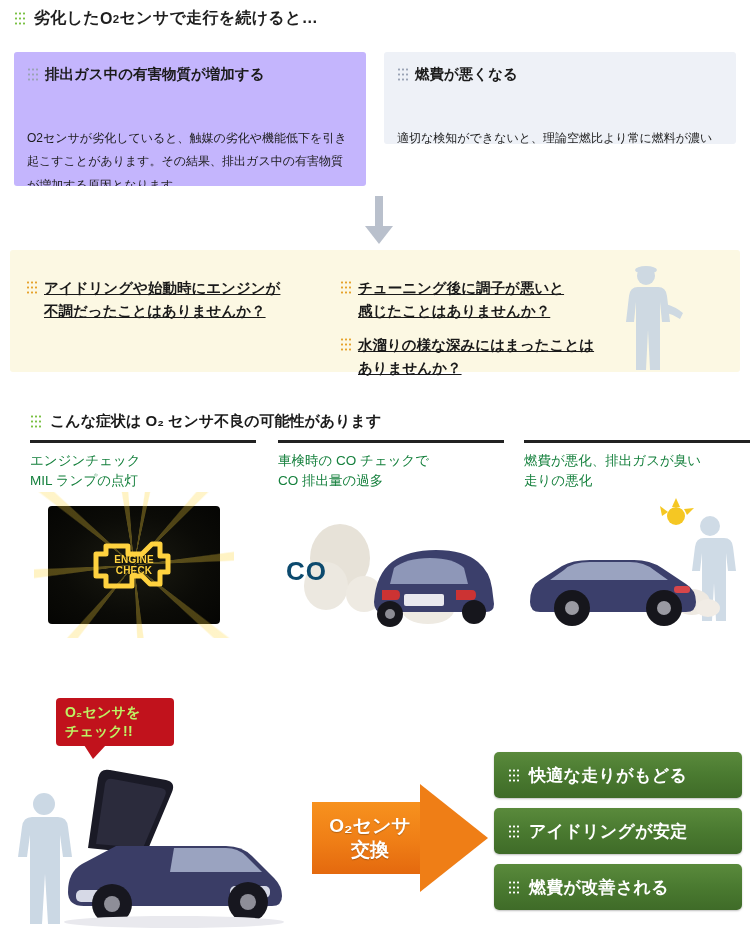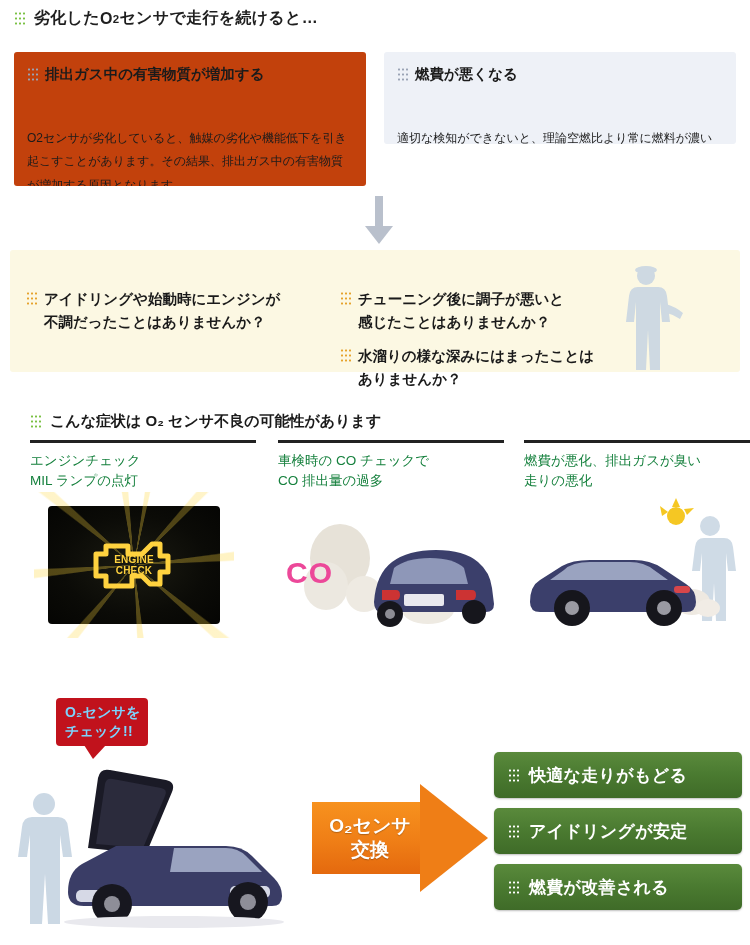--- a/index.html
+++ b/index.html
@@ -59,21 +59,21 @@
     width: 722px;
     display: flex;
     gap: 18px;
   }
   .box {
     width: 352px;
     border-radius: 3px;
     padding: 0;
     overflow: hidden;
   }
-  .box.left  { background: #c2410c; }
+  .box.left  { background: #c4b5fd; }
   .box.right { background: #eef1f7; }
   .box .bhead {
     display: flex;
     align-items: center;
     font-size: 14.5px;
     font-weight: bold;
     color: #1b1b1b;
     padding: 13px 14px 9px 13px;
   }
   .box .bhead .dots { color: #9aa3b5; }
@@ -108,21 +108,22 @@
   
   .band {
     position: absolute;
     left: 10px; top: 250px;
     width: 730px; height: 122px;
     background: #fcf8e3;
     border-radius: 3px;
   }
   .band .col {
     position: absolute;
-    top: 38px;
+    top: 27px;
+    text-decoration: underline;
   }
   .band .col.c1 { left: 16px; width: 310px; }
   .band .col.c2 { left: 330px; width: 300px; }
   .qitem {
     display: flex;
     align-items: flex-start;
     font-size: 14.5px;
     font-weight: bold;
     line-height: 1.62;
     color: #1a1a1a;
@@ -207,33 +208,33 @@
     line-height: 1.15;
     letter-spacing: .2px;
   }
 
   
   .carbox { position: absolute; inset: 0; }
 
   .co-text {
     position: absolute;
     left: 8px; top: 58px;
-    font-size: 30px; font-weight: bold;
-    color: #ec4899;
+    font-size: 26px; font-weight: bold;
+    color: #0c4a6e;
     letter-spacing: 1px;
   }
 
   
   .callout {
     position: absolute;
     left: 56px; top: 698px;
-    width: 92px; height: 48px;
+    width: 118px; height: 48px;
     background: #c1121c;
     border-radius: 4px;
-    color: #7dd3fc;
+    color: #bef264;
     font-size: 14px;
     font-weight: bold;
     line-height: 1.35;
     padding: 5px 0 0 9px;
     letter-spacing: .2px;
   }
   .callout .tail {
     position: absolute;
     left: 28px; bottom: -13px;
     width: 0; height: 0;

